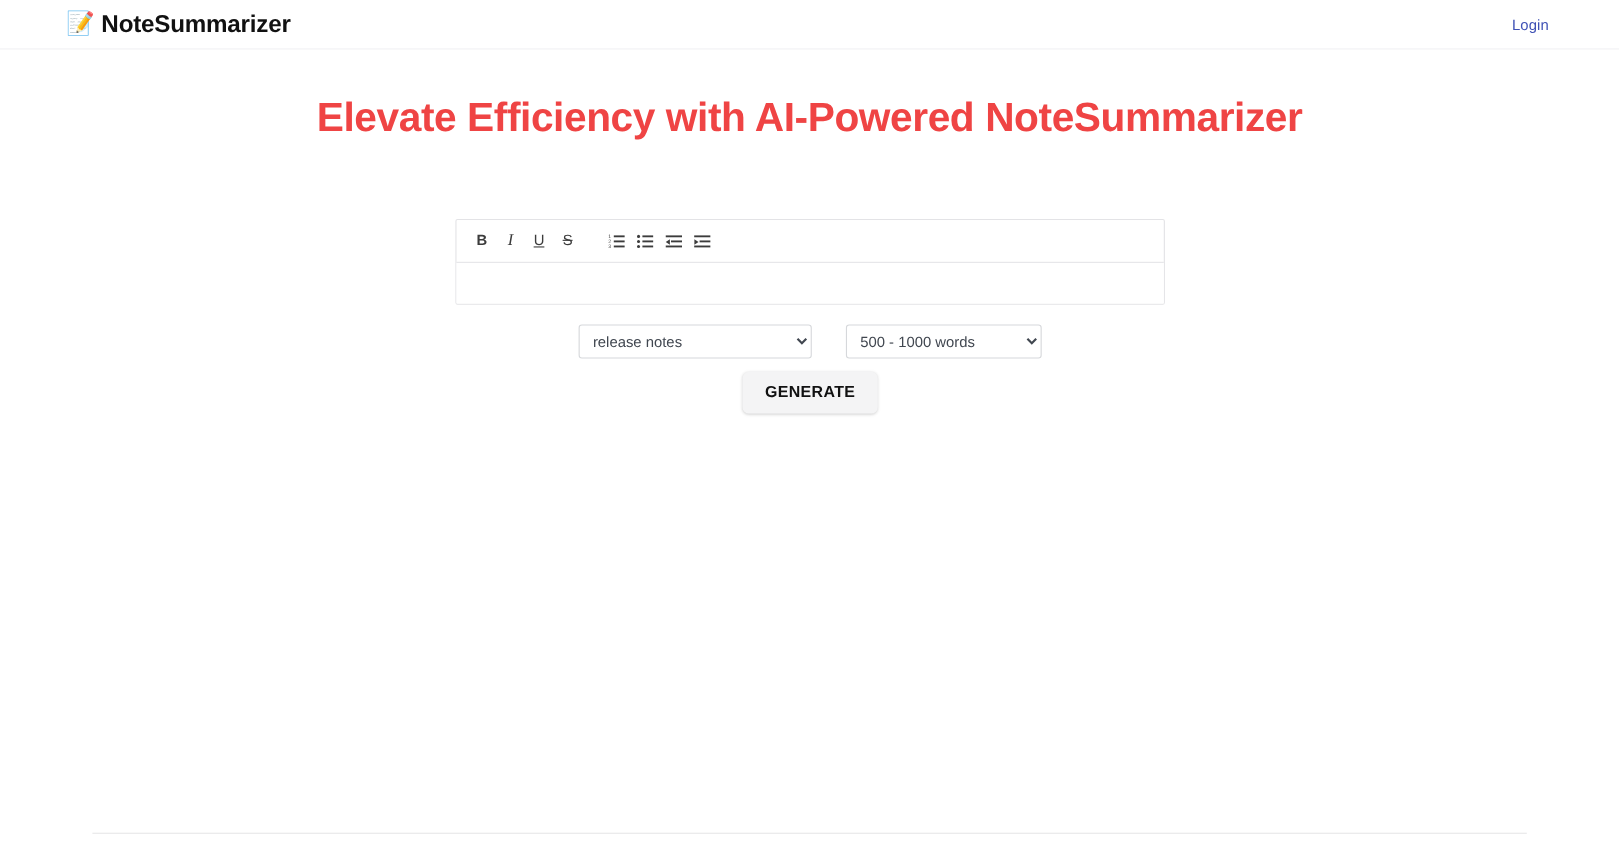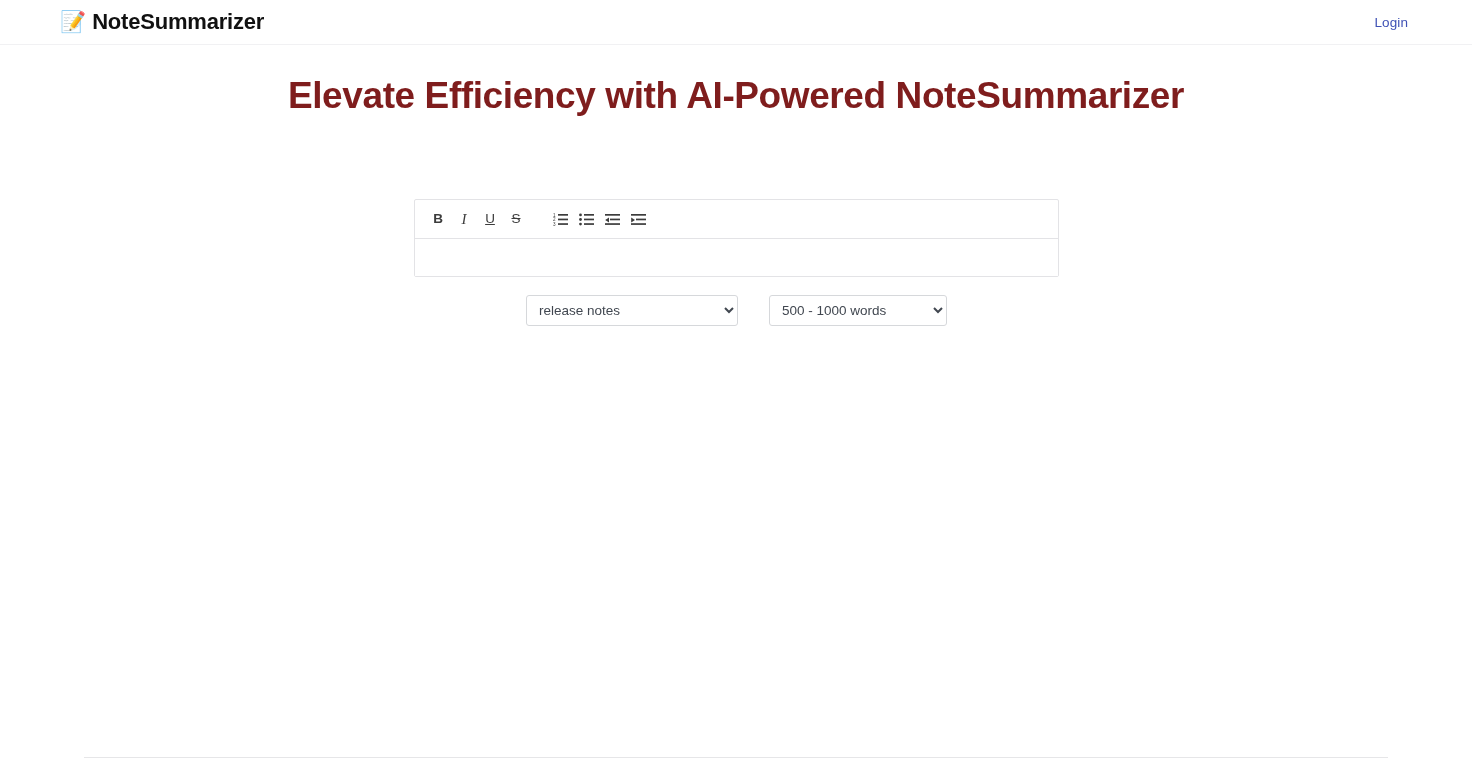--- a/index.html
+++ b/index.html
@@ -68,24 +68,24 @@
   
   .hero {
     position: absolute;
     top: 45px;
     left: 0;
     width: 1472px;
     text-align: center;
     padding-top: 23px;
   }
   .hero-title {
-    margin: 5px;
+    margin: 16px;
     font-size: 37px;
     font-weight: bold;
-    color: #7f1d1d;
+    color: #ef4444;
     letter-spacing: -0.4px;
     line-height: 1.25;
   }
   .hero-subtitle {
     margin: 16px auto 0;
     width: 520px;
     font-size: 13.2px;
     line-height: 1.55;
     color: #6c757d;
   }
@@ -299,18 +299,21 @@
       </div>
 
       <div class="editor-body" contenteditable="true" style=""></div>
     </div>
 
     <div class="controls-row">
       <select class="select-field select-type"><option value="release notes">release notes</option></select>
       <select class="select-field select-length"><option value="500 - 1000 words">500 - 1000 words</option></select>
     </div>
 
+    <div class="generate-row">
+      <button class="generate-btn">GENERATE</button>
+    </div>
 
   </section>
 
   <div class="footer-divider"></div>
 
 </div>
 
 </body></html>

